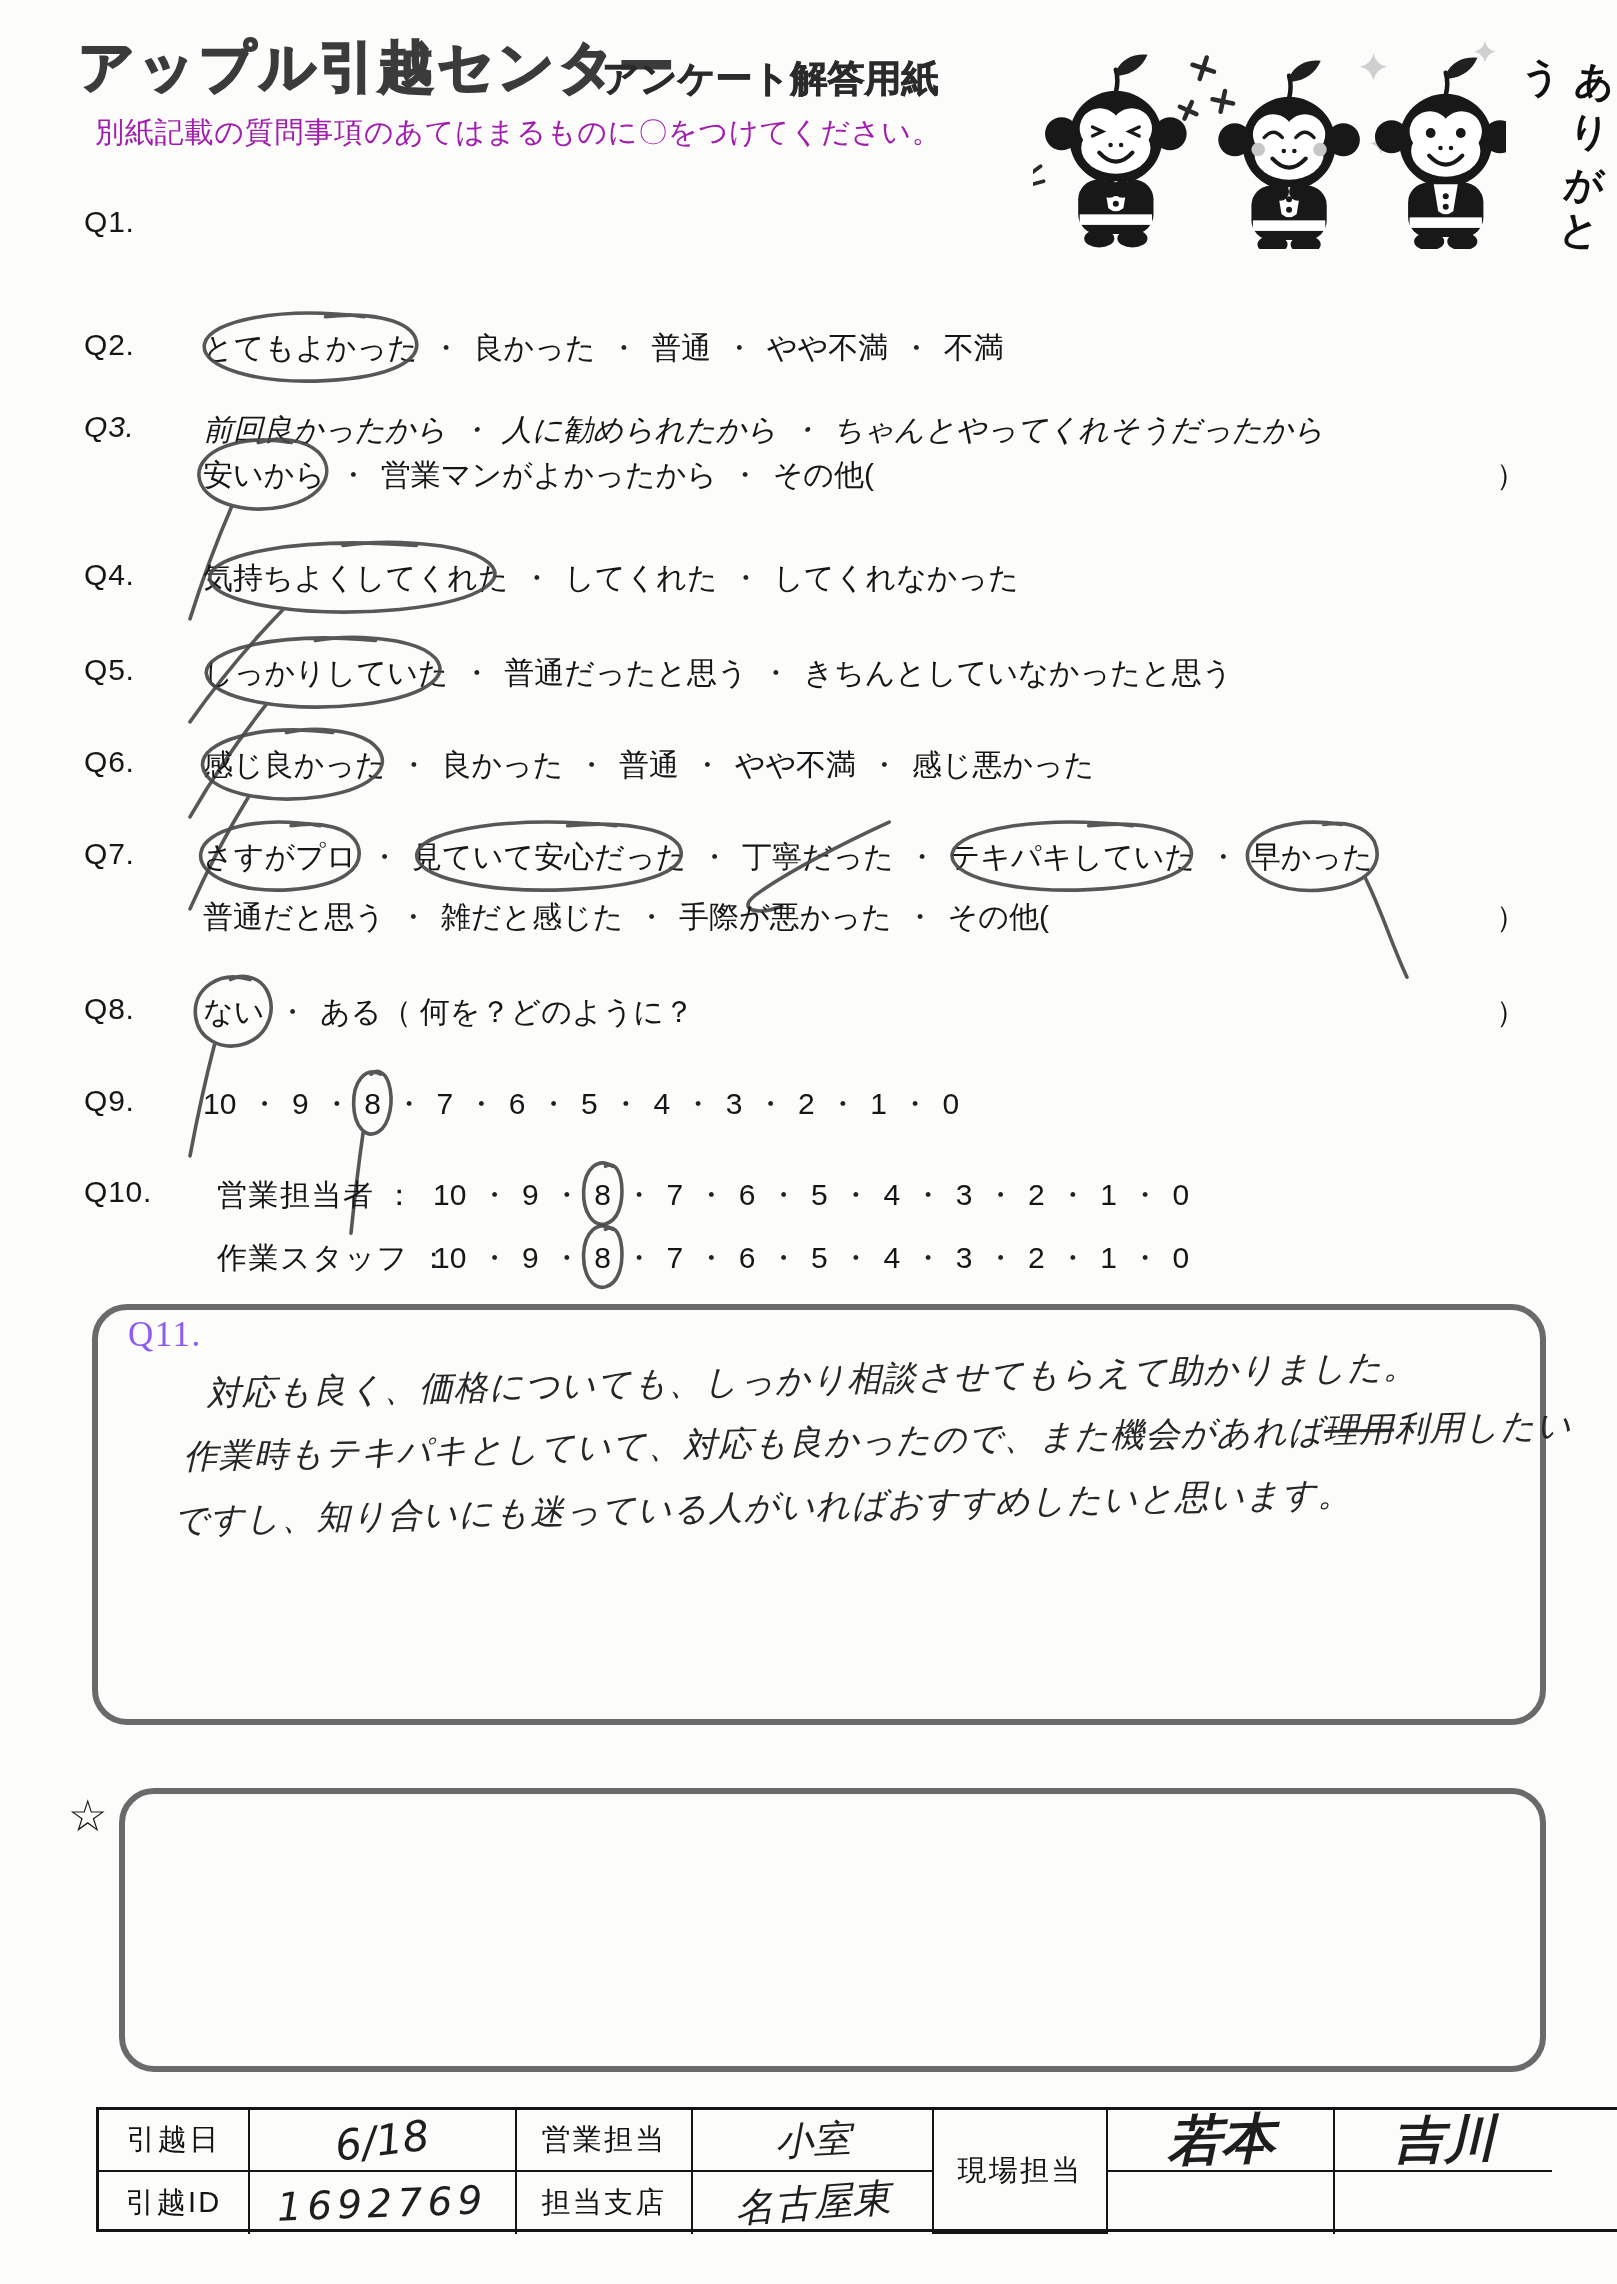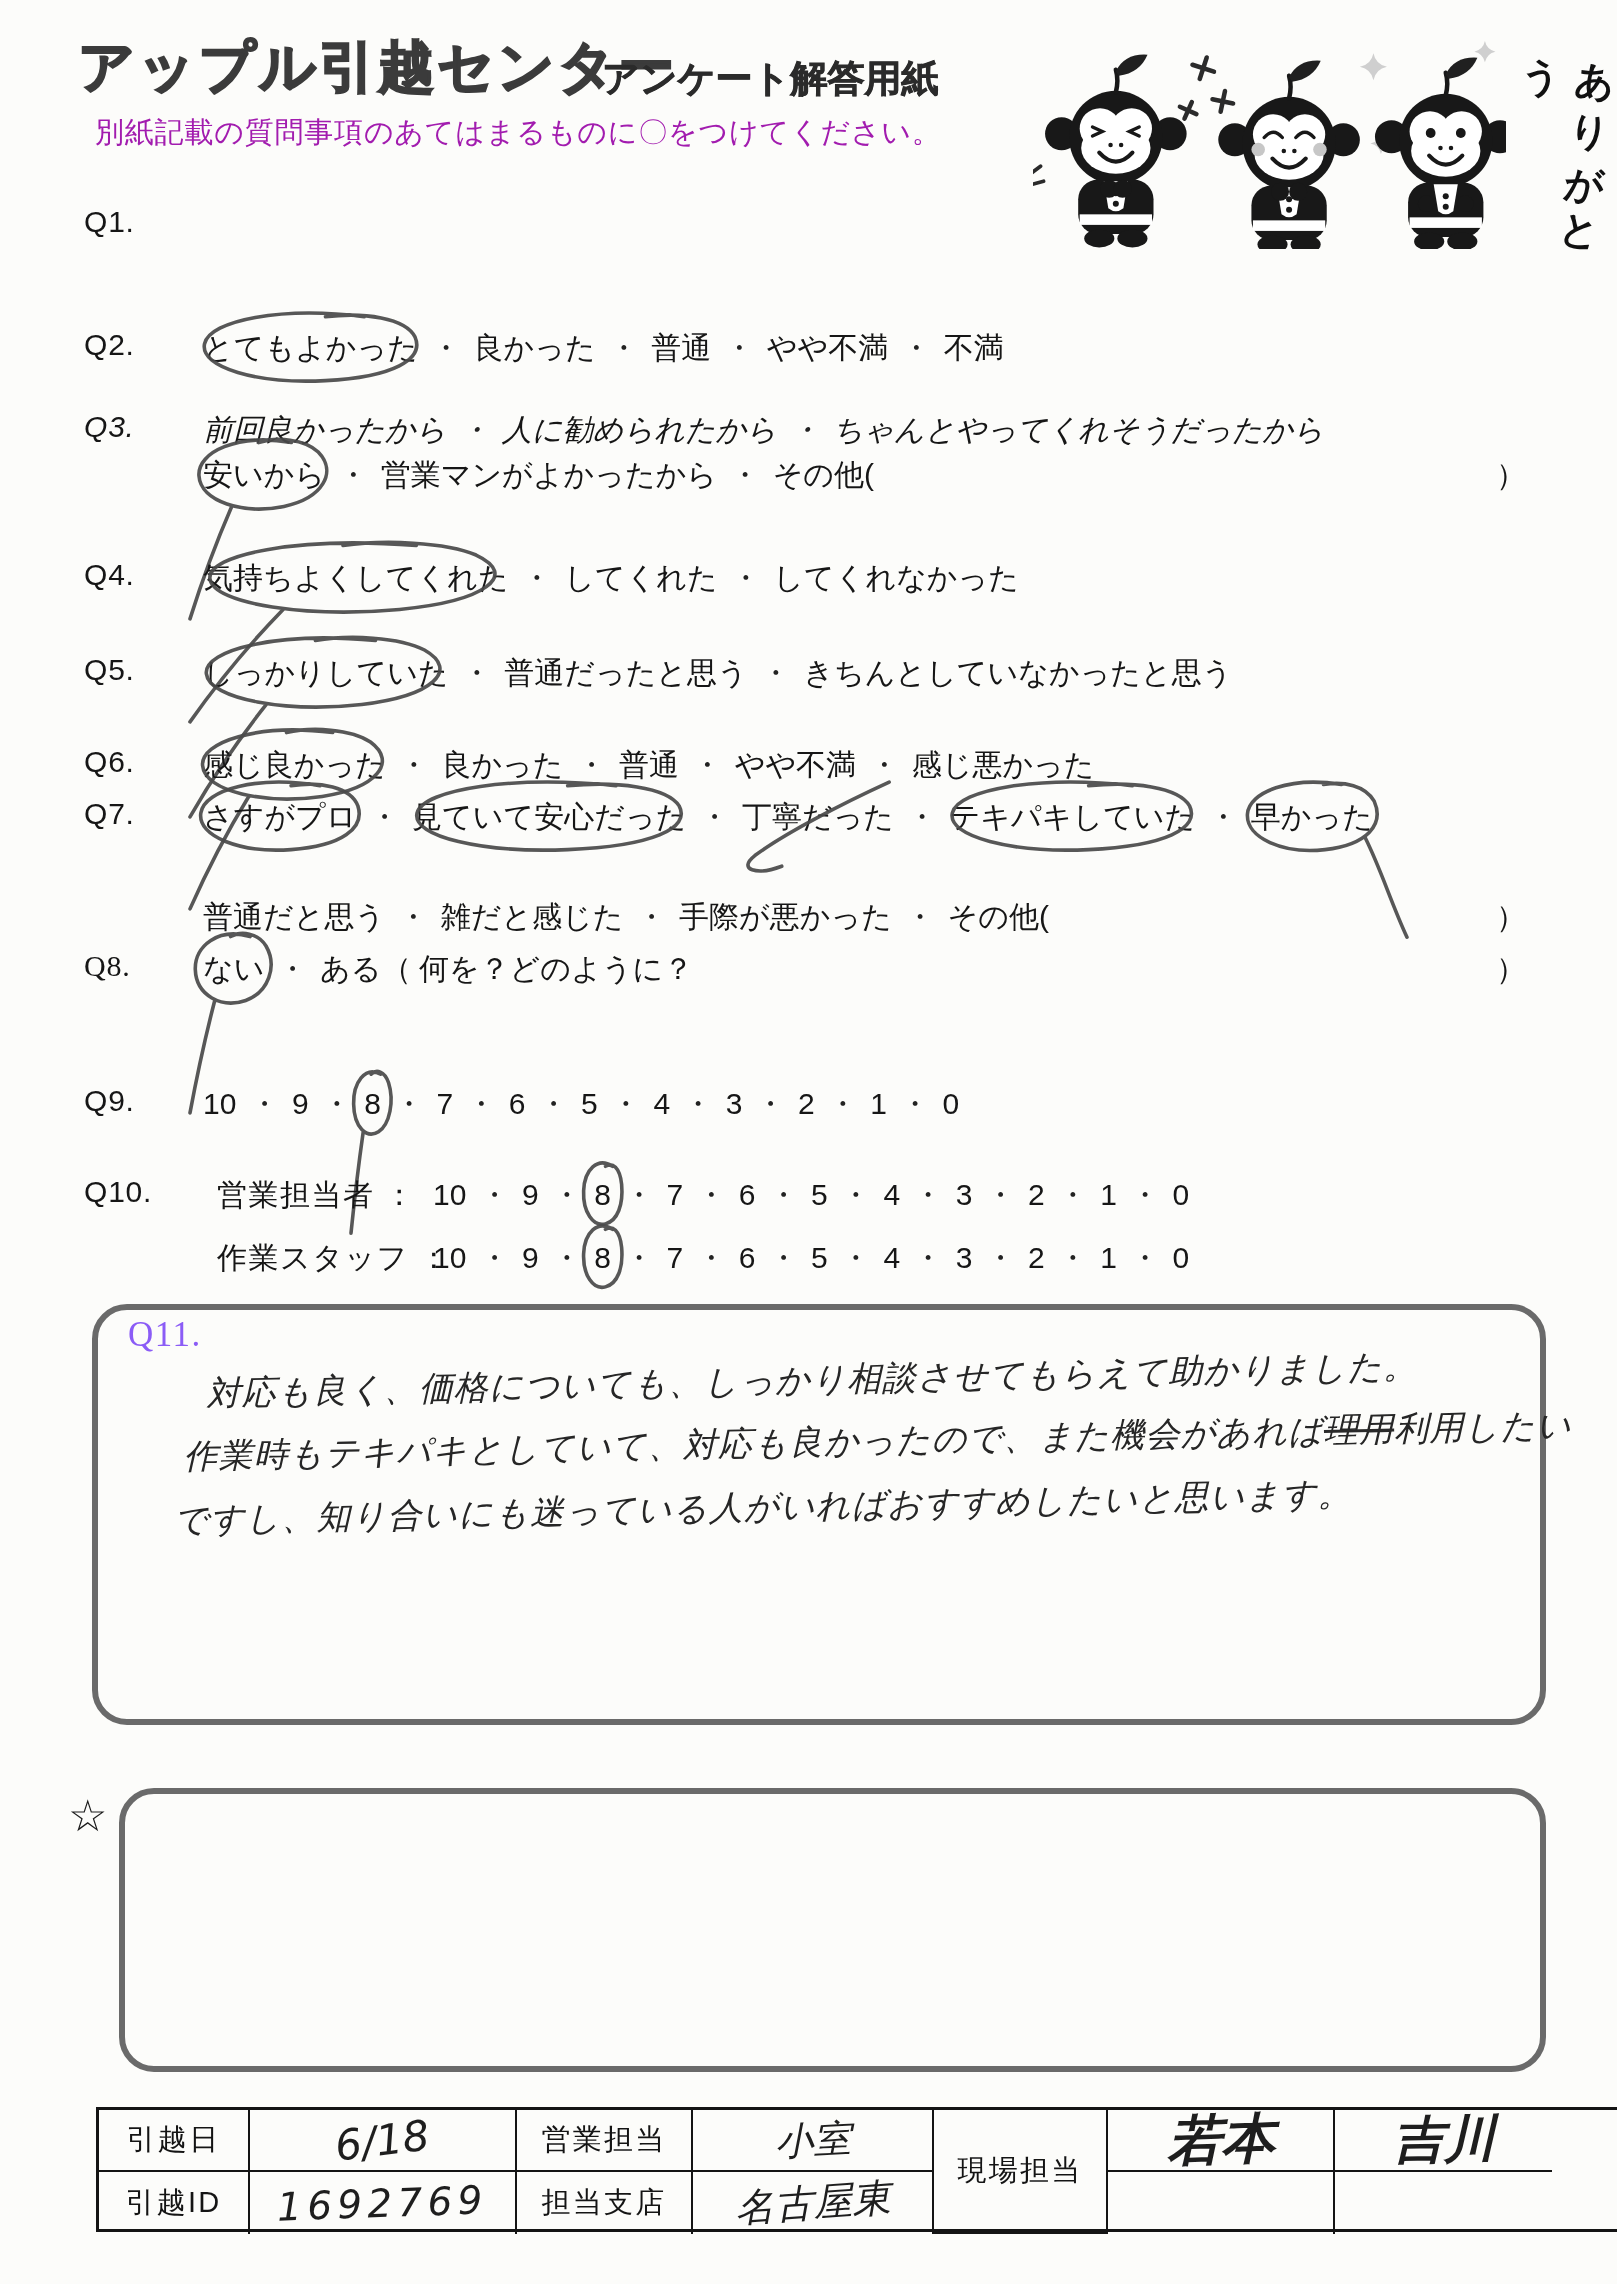--- a/index.html
+++ b/index.html
@@ -164,39 +164,39 @@
         <span class="opts"><span class="opt">しっかりしていた<svg class="circ" viewBox="0 0 100 60" preserveAspectRatio="none">
               <path d="M68,3 C32,-5 5,11 6,31 C7,53 36,64 63,57 C89,50 99,28 86,11 C77,0 58,-2 46,3 M28,57 C19,83 9,116 0,152"></path>
             </svg></span><span class="sep">・</span><span class="opt">普通だったと思う</span><span class="sep">・</span><span class="opt">きちんとしていなかったと思う</span></span>
       </div>
       <div class="qline" style="top: 745px;">
         <span class="qid">Q6.</span>
         <span class="opts"><span class="opt">感じ良かった<svg class="circ" viewBox="0 0 100 60" preserveAspectRatio="none">
               <path d="M68,3 C32,-5 5,11 6,31 C7,53 36,64 63,57 C89,50 99,28 86,11 C77,0 58,-2 46,3 M28,57 C19,83 9,116 0,152"></path>
             </svg></span><span class="sep">・</span><span class="opt">良かった</span><span class="sep">・</span><span class="opt">普通</span><span class="sep">・</span><span class="opt">やや不満</span><span class="sep">・</span><span class="opt">感じ悪かった</span></span>
       </div>
-      <div class="qline" style="top: 797px; padding-left: 29px;">
+      <div class="qline" style="top: 837px; padding-left: 29px;">
         <span class="qid">Q7.</span>
         <span class="opts"><span class="opt">さすがプロ<svg class="circ" viewBox="0 0 100 60" preserveAspectRatio="none">
               <path d="M72,4 C38,-5 8,7 6,27 C4,47 28,61 56,58 C84,55 97,40 93,21 C89,5 72,0 56,4"></path>
             </svg></span><span class="sep">・</span><span class="opt">見ていて安心だった<svg class="circ" viewBox="0 0 100 60" preserveAspectRatio="none">
               <path d="M72,4 C38,-5 8,7 6,27 C4,47 28,61 56,58 C84,55 97,40 93,21 C89,5 72,0 56,4"></path>
             </svg></span><span class="sep">・</span><span class="opt">丁寧だった<svg class="circ" viewBox="0 0 100 60" preserveAspectRatio="none">
               <path d="M90,1 C64,19 32,44 15,63 C5,75 16,80 30,72"></path>
             </svg></span><span class="sep">・</span><span class="opt">テキパキしていた<svg class="circ" viewBox="0 0 100 60" preserveAspectRatio="none">
               <path d="M72,4 C38,-5 8,7 6,27 C4,47 28,61 56,58 C84,55 97,40 93,21 C89,5 72,0 56,4"></path>
             </svg></span><span class="sep">・</span><span class="opt">早かった<svg class="circ" viewBox="0 0 100 60" preserveAspectRatio="none">
               <path d="M70,3 C36,-4 8,9 7,28 C6,48 31,62 59,58 C87,54 99,37 92,17 C86,4 72,0 58,3 M86,48 C97,76 103,102 114,132"></path>
             </svg></span></span>
       </div>
       <div class="qline" style="top: 897px;">
         <span class="opts"><span class="opt">普通だと思う</span><span class="sep">・</span><span class="opt">雑だと感じた</span><span class="sep">・</span><span class="opt">手際が悪かった</span><span class="sep">・</span><span class="opt">その他(</span></span>
         <span class="close">）</span>
       </div>
-      <div class="qline" style="top: 949px; font-family: Liberation Serif, serif;">
+      <div class="qline" style="top: 992px;">
         <span class="qid">Q8.</span>
         <span class="opts"><span class="opt">ない<svg class="circ" viewBox="0 0 100 60" preserveAspectRatio="none">
               <path d="M68,3 C32,-5 5,11 6,31 C7,53 36,64 63,57 C89,50 99,28 86,11 C77,0 58,-2 46,3 M28,57 C19,83 9,116 0,152"></path>
             </svg></span><span class="sep">・</span><span class="opt">ある（ 何を？どのように？</span></span>
         <span class="close">）</span>
       </div>
       <div class="qline" style="top: 1084px;">
         <span class="qid">Q9.</span>
         <span class="opts"><span class="opt">10</span><span class="sep">・</span><span class="opt">9</span><span class="sep">・</span><span class="opt">8<svg class="circ" viewBox="0 0 100 60" preserveAspectRatio="none">
               <path d="M68,3 C32,-5 5,11 6,31 C7,53 36,64 63,57 C89,50 99,28 86,11 C77,0 58,-2 46,3 M28,57 C19,83 9,116 0,152"></path>

